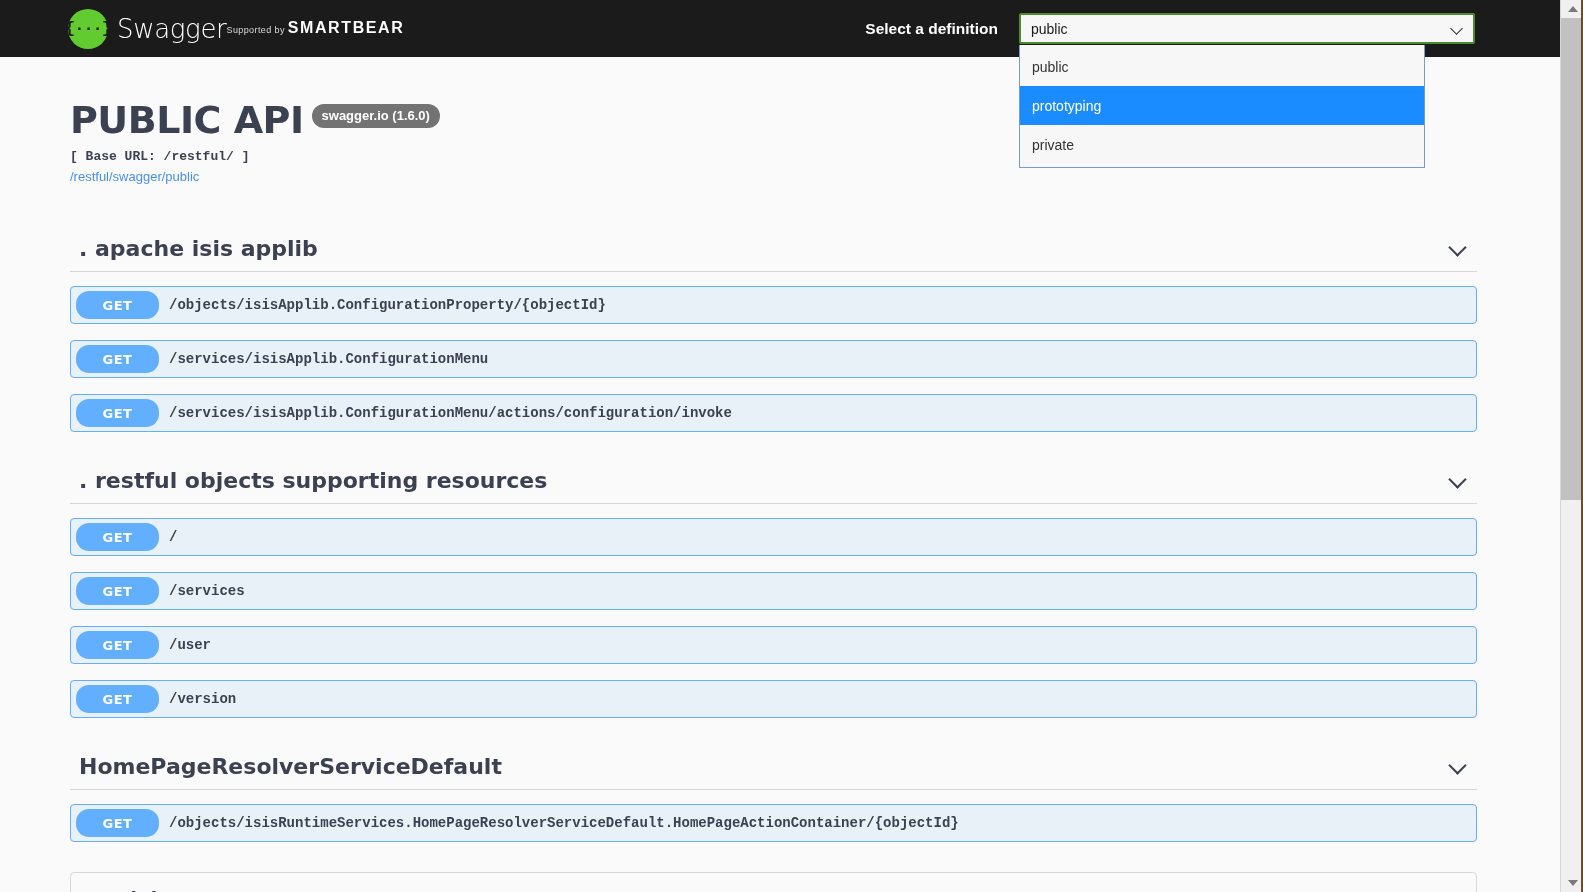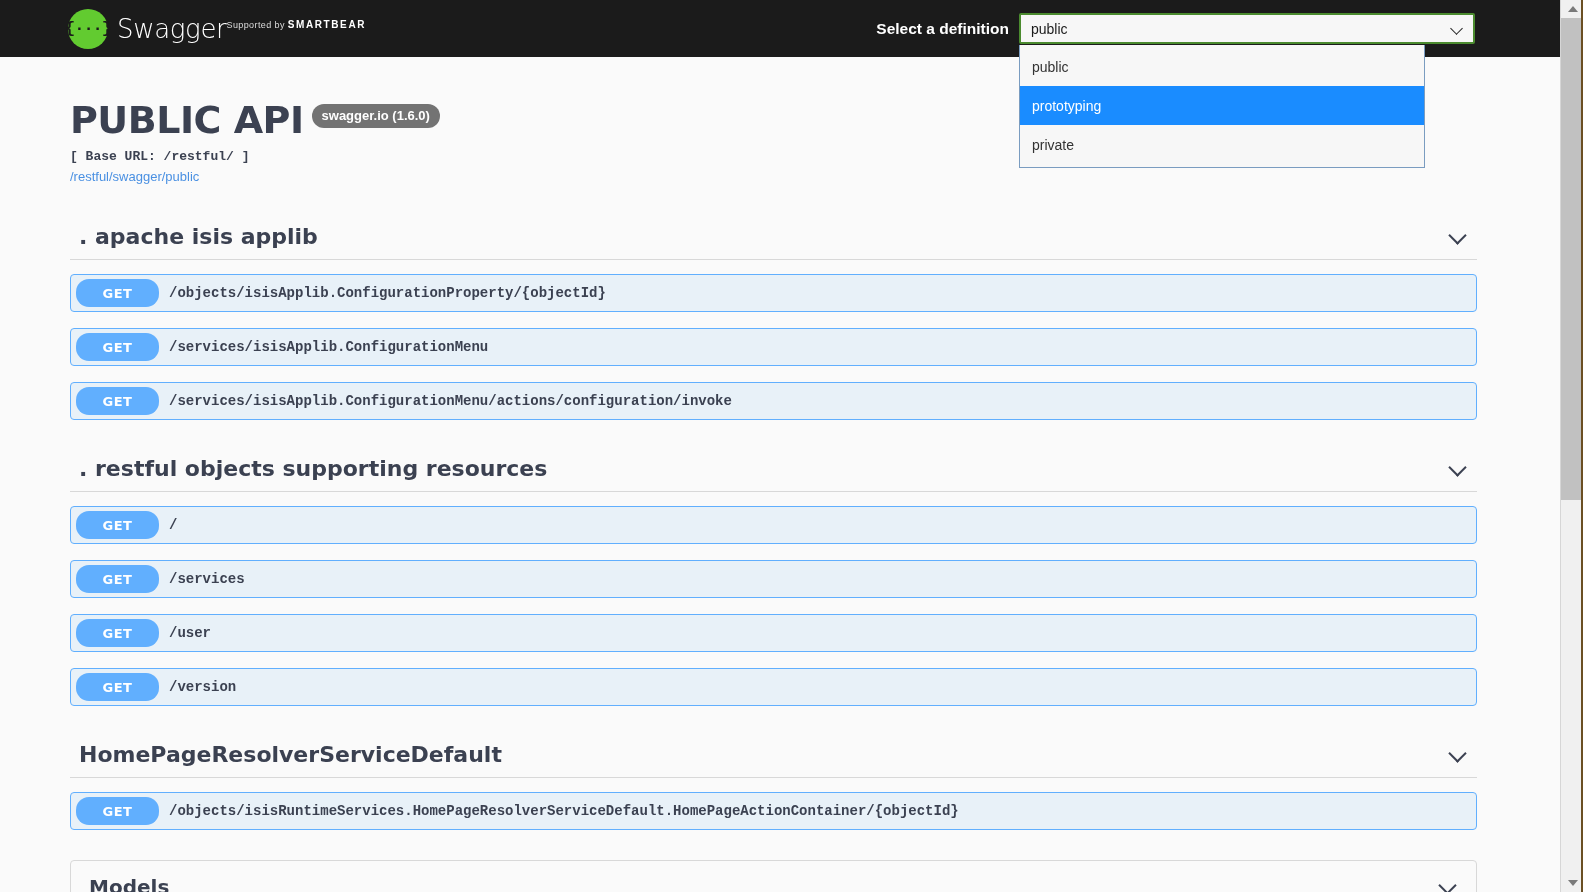--- a/index.html
+++ b/index.html
@@ -59,31 +59,32 @@
   }
   .logo-sub {
     margin-top: 4px;
     font-size: 9px;
     color: #dddddd;
     letter-spacing: 0.4px;
   }
   .logo-sub .sb {
     font-weight: bold;
     letter-spacing: 1.6px;
-    font-size: 10px;
+    font-size: 16px;
     color: #ffffff;
     margin-top: 40px;
   }
 
   .def-area {
     margin-left: auto;
     display: flex;
     align-items: center;
     margin-right: 85px;
     position: relative;
+    gap: 11px;
   }
   .def-label {
     color: #ffffff;
     font-size: 15.5px;
     font-weight: bold;
     margin-right: 10px;
     white-space: nowrap;
   }
 
   
@@ -177,21 +178,21 @@
   }
   .spec-link {
     display: block;
     margin-top: 5px;
     font-size: 13px;
     color: #4a90e2;
     text-decoration: none;
   }
 
   
-  .groups { margin-top: 40px; }
+  .groups { margin-top: 52px; }
   .group { margin: 0 0 0 0; }
   .group-head {
     display: flex;
     align-items: center;
     width: 1407px;
     margin-left: 70px;
     padding: 0 9px 10px 9px;
     border-bottom: 1px solid #d8d8d8;
     cursor: pointer;
   }

